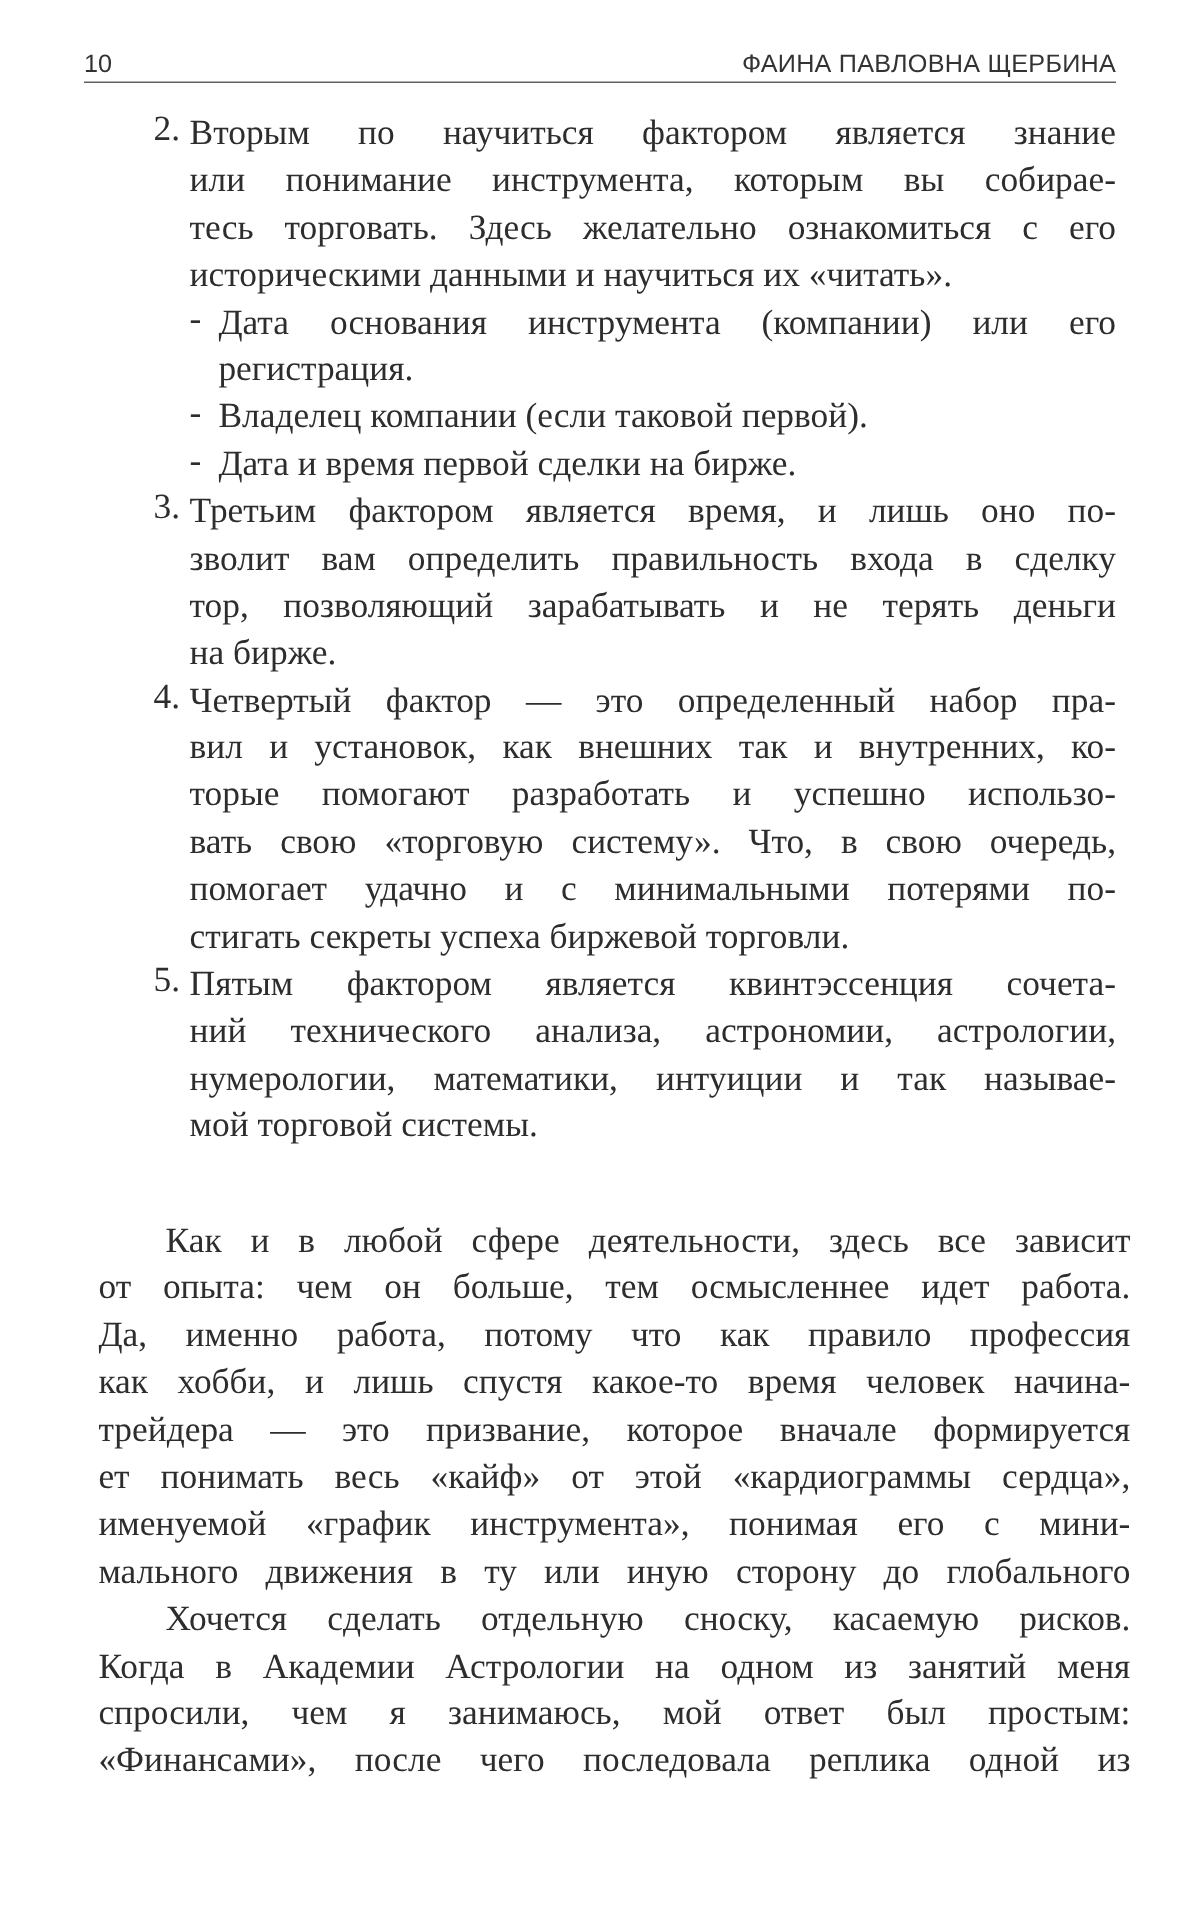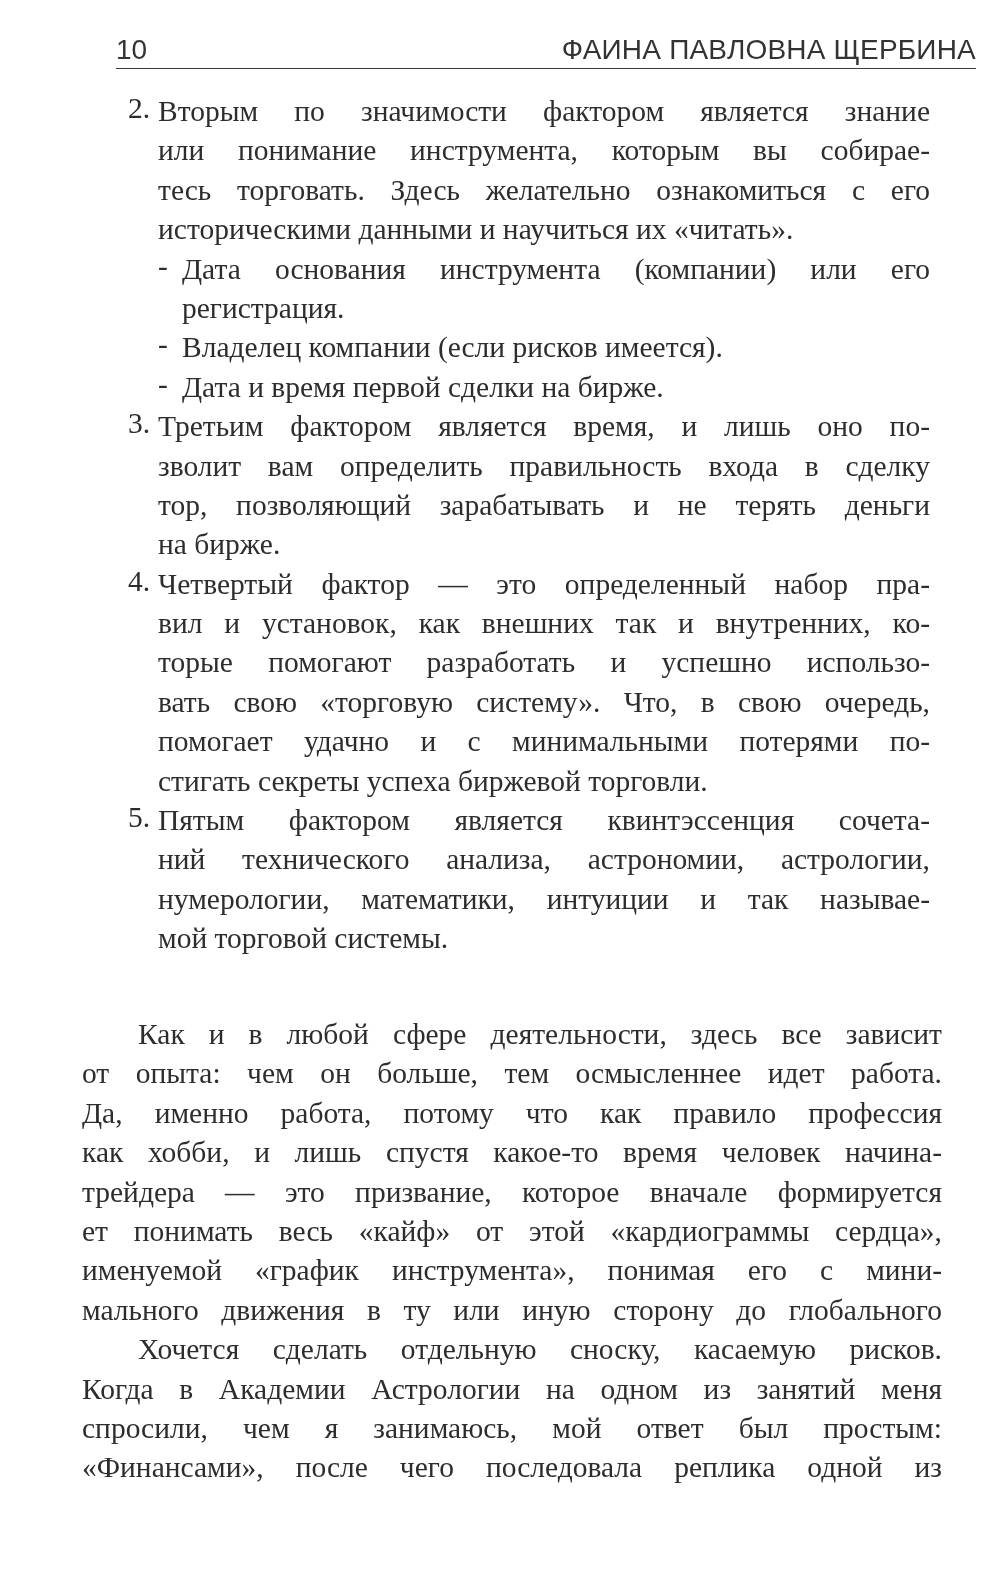--- a/index.html
+++ b/index.html
@@ -1,20 +1,20 @@
 <!DOCTYPE html>
 <html><head>
   <meta charset="utf-8">
   <style>
     html, body { margin: 0; padding: 0; background: #ffffff; }
     body { width: 1000px; height: 1593px; position: relative; overflow: hidden; color: #2a2a2a; }
     .running-header {
       position: absolute; left: 70px; top: 38px; width: 860px; height: 30px;
       border-bottom: 1.5px solid #3a3a3a;
-      font-family: "Liberation Sans", sans-serif; font-size: 28px; color: #333; margin-left: 46px;
+      font-family: "Liberation Sans", sans-serif; font-size: 21px; color: #333;
     }
     .running-header .page-num { position: absolute; left: 0; bottom: 2px; }
     .running-header .author { position: absolute; right: 0; bottom: 2px; letter-spacing: 0.2px; }
     .body-text {
       font-family: "Liberation Serif", serif; font-size: 29.5px; color: #2d2d2d;
     }
     .list { position: absolute; left: 128px; top: 92px; width: 802px; }
     .item { position: relative; padding-left: 30px; }
     .item .num { position: absolute; left: 0; top: 0; }
     .line { height: 39.4px; line-height: 39.4px; white-space: nowrap; text-align: justify; text-align-last: justify; overflow: hidden; }
@@ -29,33 +29,33 @@
 
 <div class="running-header">
   <span class="page-num">10</span>
   <span class="author">ФАИНА ПАВЛОВНА ЩЕРБИНА</span>
 </div>
 
 <div class="list body-text">
 
   <div class="item">
     <span class="num">2.</span>
-    <div class="line">Вторым по значимости фактором является знание</div>
+    <div class="line">Вторым по научиться фактором является знание</div>
     <div class="line">или понимание инструмента, которым вы собирае-</div>
     <div class="line">тесь торговать. Здесь желательно ознакомиться с его</div>
     <div class="line last">историческими данными и научиться их «читать».</div>
 
     <div class="sub">
       <span class="dash">-</span>
       <div class="line">Дата основания инструмента (компании) или его</div>
       <div class="line last">регистрация.</div>
     </div>
     <div class="sub">
       <span class="dash">-</span>
-      <div class="line last">Владелец компании (если рисков имеется).</div>
+      <div class="line last">Владелец компании (если таковой первой).</div>
     </div>
     <div class="sub">
       <span class="dash">-</span>
       <div class="line last">Дата и время первой сделки на бирже.</div>
     </div>
   </div>
 
   <div class="item">
     <span class="num">3.</span>
     <div class="line">Третьим фактором является время, и лишь оно по-</div>

